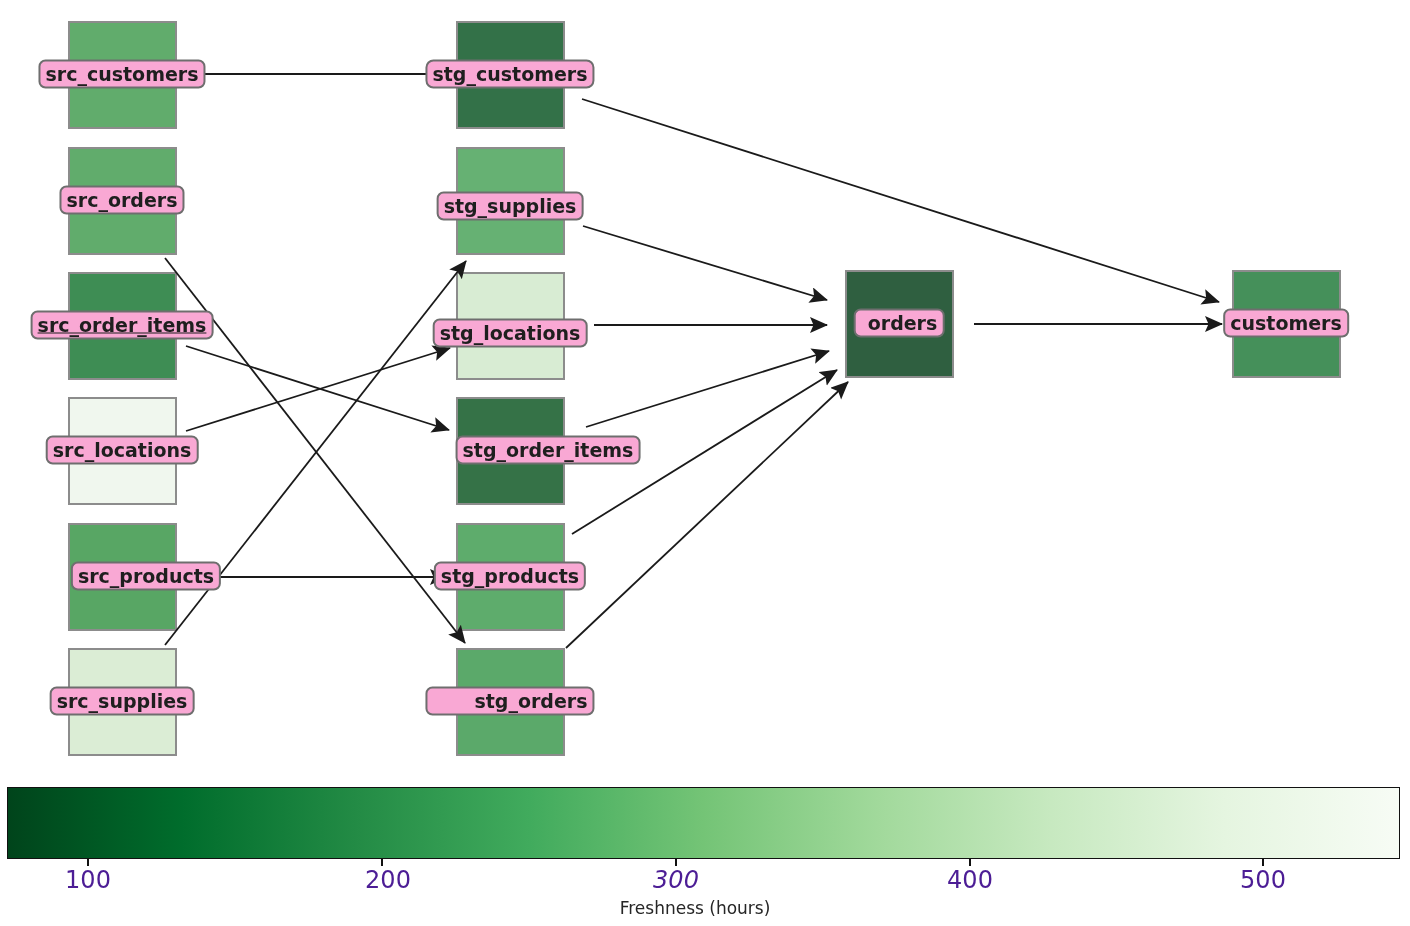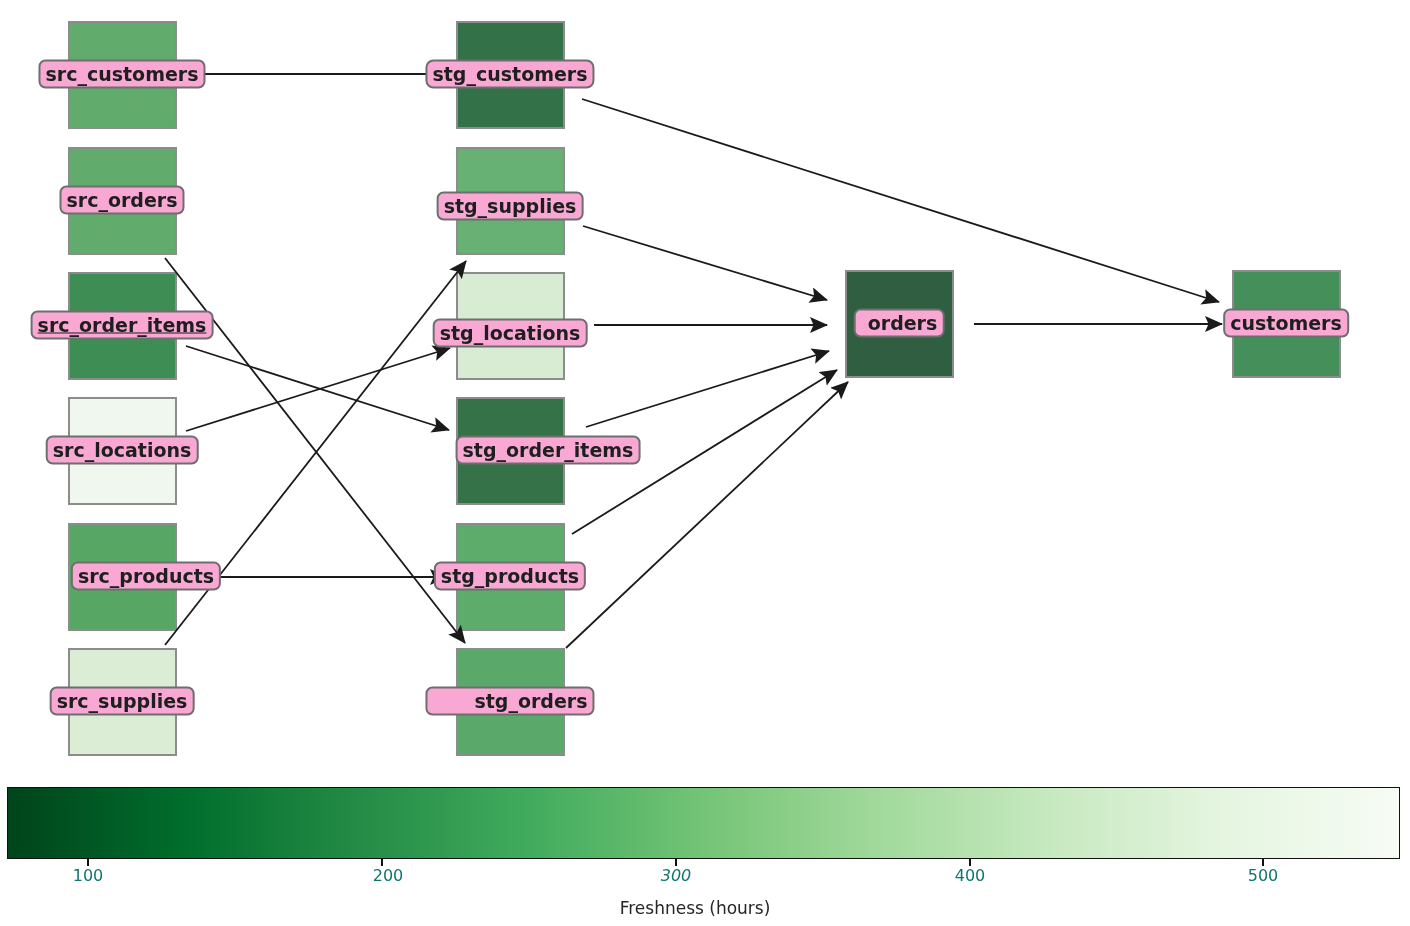--- a/index.html
+++ b/index.html
@@ -18,21 +18,21 @@
     padding:0 5px;font-size:19px;font-weight:bold;color:#1f1f1f;
     white-space:nowrap;line-height:25px;text-align:center;
   }
   #colorbar{
     position:absolute;left:7px;top:787px;width:1393px;height:72px;
     box-sizing:border-box;border:1.6px solid #111111;z-index:1;
   }
   .cb-tick{position:absolute;top:859px;width:2px;height:7px;background:#111111;z-index:2;}
   .cb-tick-label{
     position:absolute;top:866px;transform:translateX(-50%);
-    font-size:16px;color:#0f766e;z-index:2;
+    font-size:24px;color:#4c1d95;z-index:2;
   }
   #colorbar-axis-label{
     position:absolute;top:898px;transform:translateX(-50%);
     font-size:17px;color:#262626;z-index:2;
   }
 </style>
 </head>
 <body>
 
 <div id="figure">

